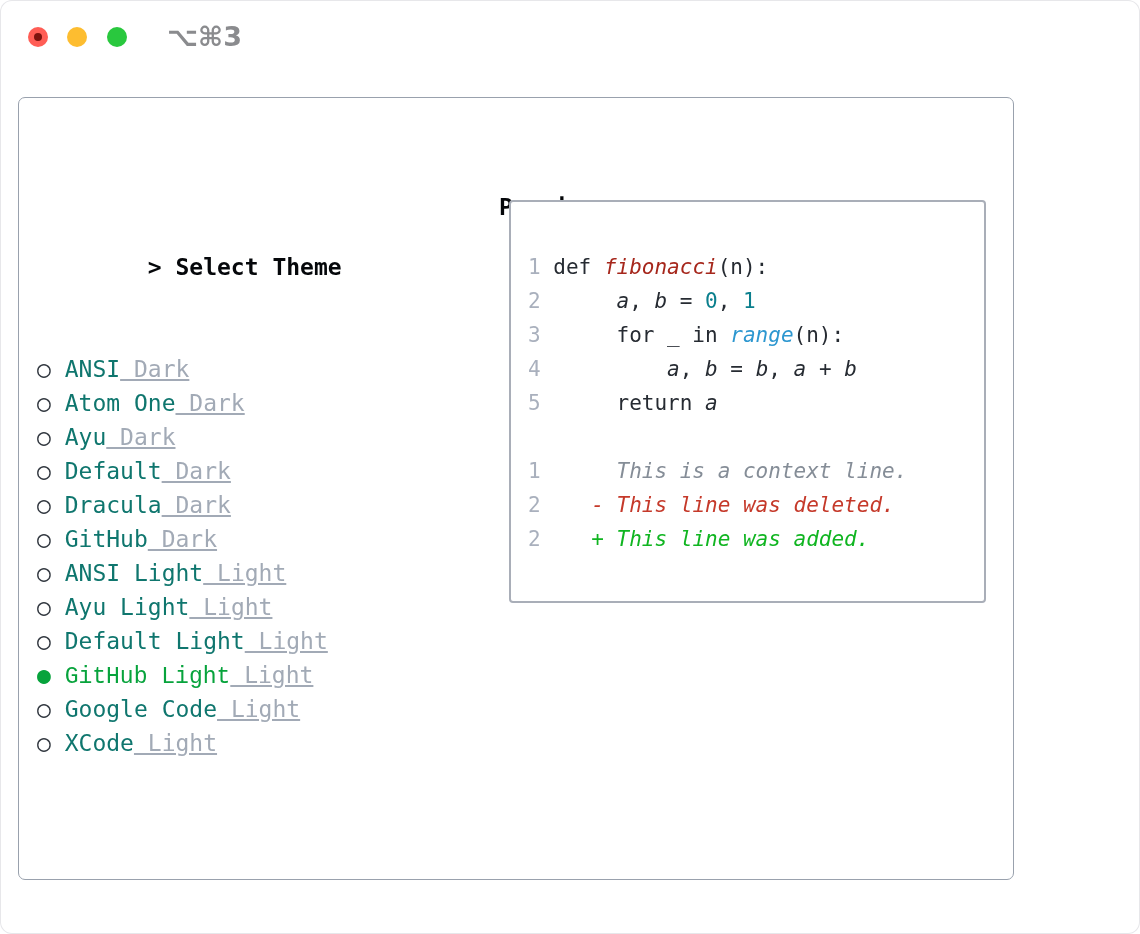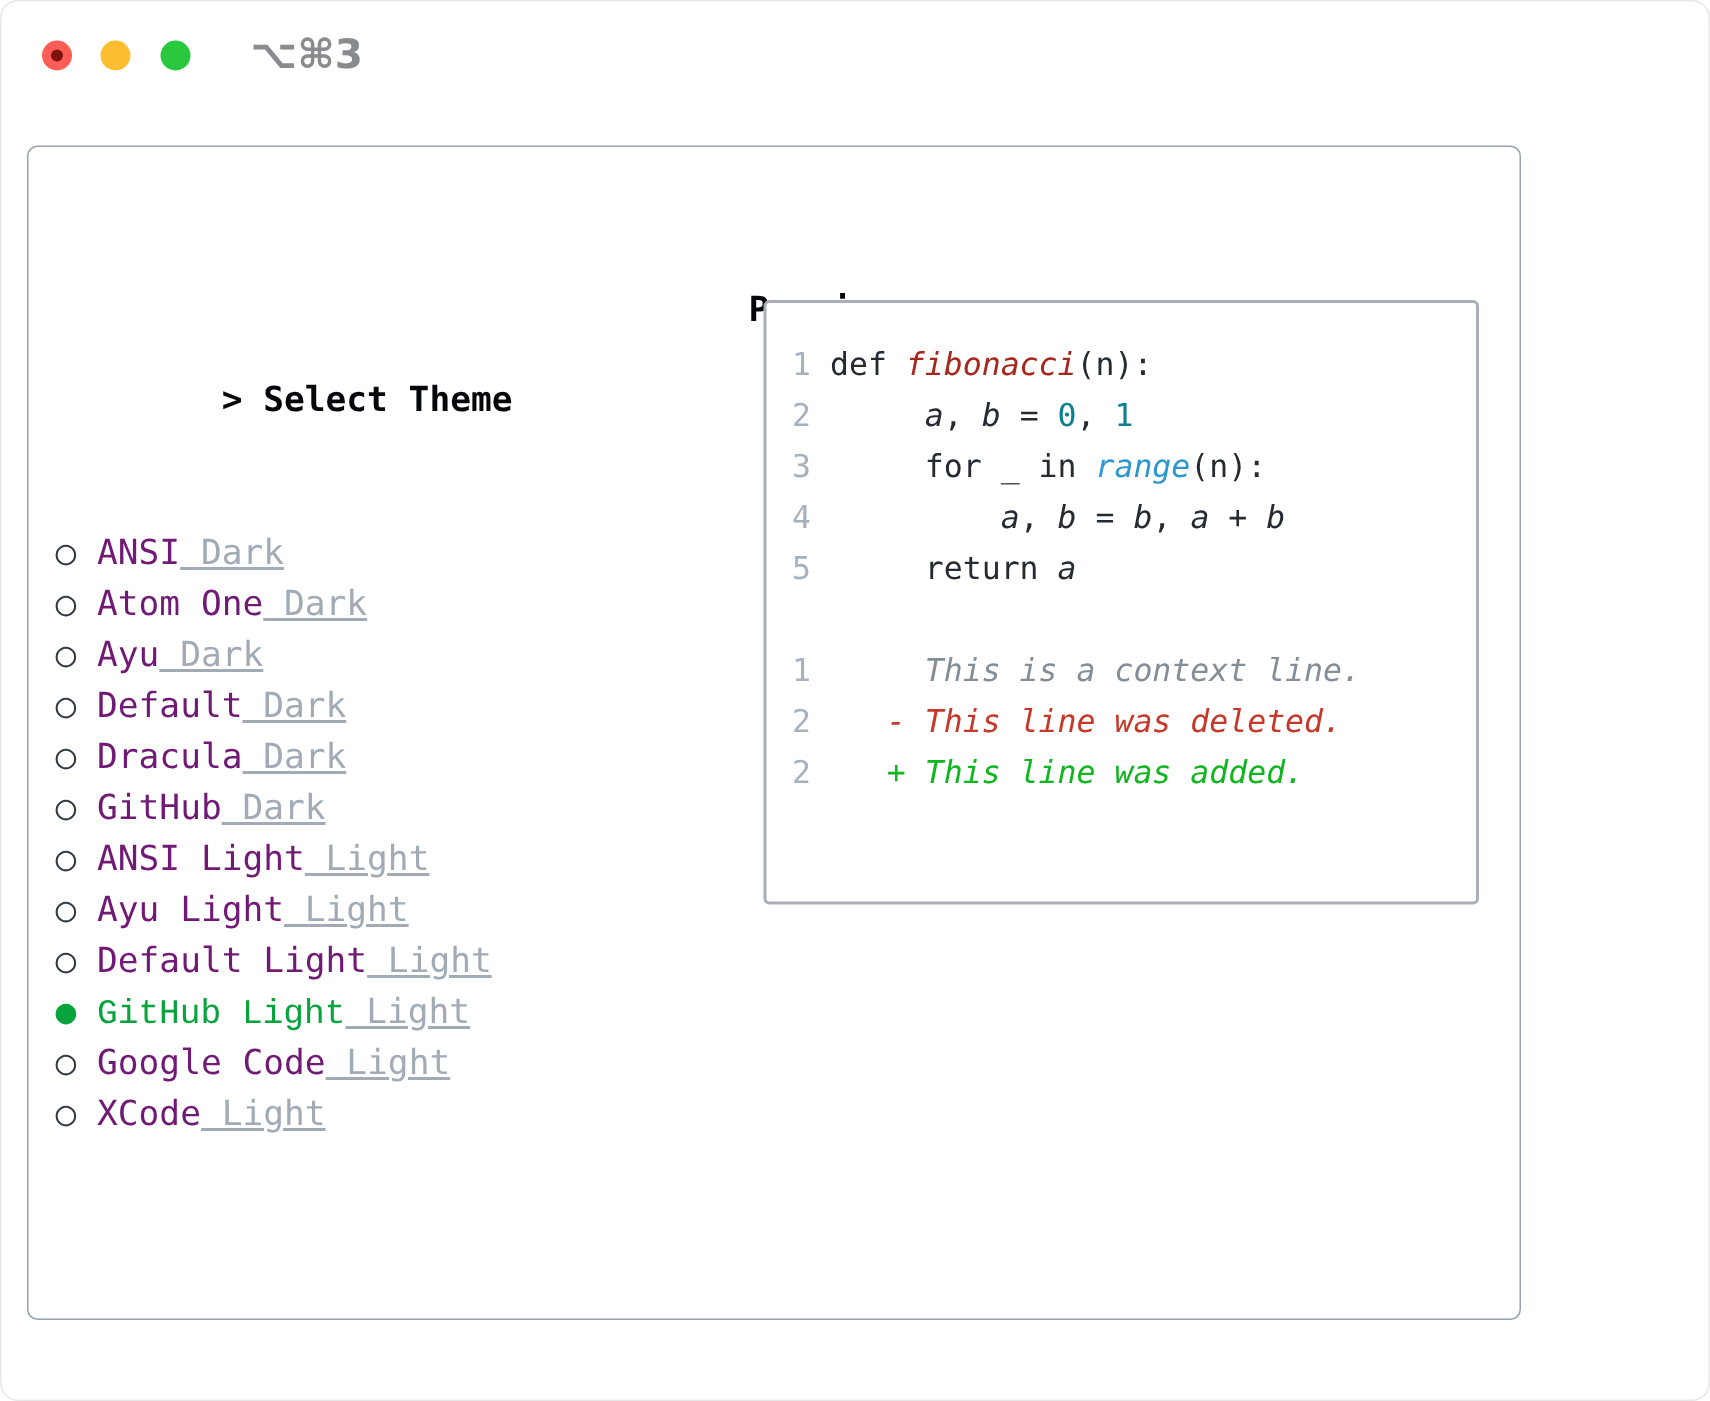--- a/index.html
+++ b/index.html
@@ -29,35 +29,35 @@
   .left-col{
     position:absolute;left:18px;top:50px;
     font-size:23px;line-height:34px;white-space:pre;color:#2e333a;
   }
   .row{height:34px;}
   .spacer{height:34px;}
   .hd{font-weight:700;color:#05070a;}
   .hd-label{padding-left:1ch;margin-top:20px;}
   .bullet{color:#343a42;}
   .bullet.sel{color:#07a33c;}
-  .nm{color:#701a75;}
+  .nm{color:#0f766e;}
   .nm.sel{color:#07a33c;font-family:Liberation Mono, monospace;}
   .tag{color:#a2aab6;text-decoration:underline;}
   
   .preview-title{
     position:absolute;left:480px;top:50px;
     font-size:23px;line-height:34px;font-weight:700;color:#05070a;margin-top:42px;
   }
   .preview-box{
     position:absolute;left:490px;top:102px;width:477px;height:403px;
     border:2px solid #a9aeb8;border-radius:4px;box-sizing:border-box;
     background:#ffffff;
   }
   #code{
-    margin:0;padding:24px 0 0 17px;
+    margin:0;padding:48px 0 0 17px;
     font-family:"DejaVu Sans Mono","Liberation Mono",monospace;
     font-size:21px;line-height:34px;color:#262b32;white-space:pre;
   }
   .ln{color:#a9b0bd;}
   .pl{color:#262b32;}
   .fn{color:#a6271c;font-style:italic;}
   .nu{color:#0b7f8d;}
   .bi{color:#2d97d0;font-style:italic;}
   .va{color:#262b32;font-style:italic;}
   .ctx{color:#858d97;font-style:italic;}

